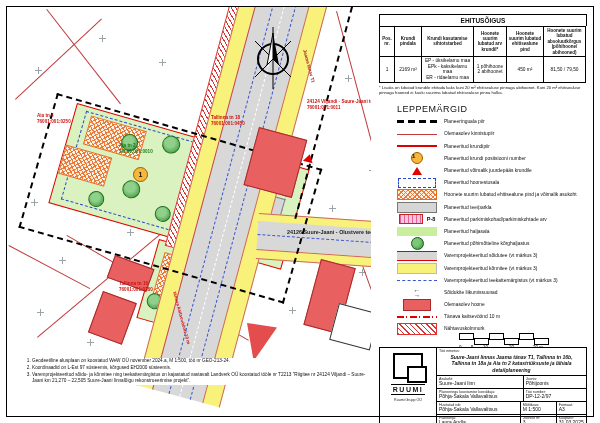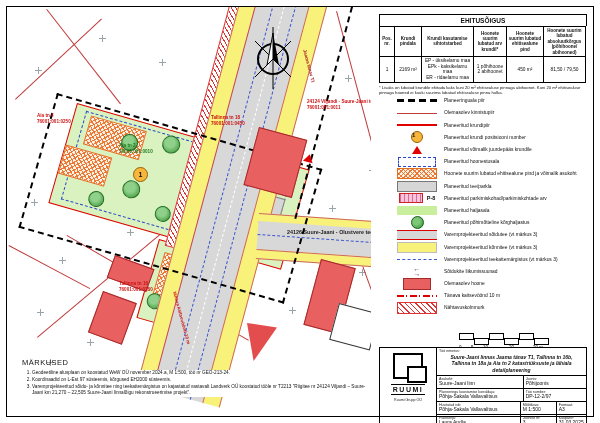--- a/index.html
+++ b/index.html
@@ -282,20 +282,21 @@
               <td>1 põhihoone
 2 abihoonet</td>
               <td>450 m²</td>
               <td>81,50 / 79,50</td>
             </tr>
           </tbody>
       </table>
     </div>
     <div class="eo-foot">* Lisaks on lubatud krundile ehitada kaks kuni 20 m² ehitisealuse pinnaga abihoonet. Kuni 20 m² ehitisealuse pinnaga hooned ei kuulu suurima lubatud ehitisealuse pinna hulka.</div>
 
+    <h2 class="leg-title">LEPPEMÄRGID</h2>
     <div id="legend-items">
         <div class="leg-row">
           <span class="sw sw-plan-boundary">
             <i></i>
           </span>
           <span class="leg-label">Planeeringuala piir</span>
         </div>
         <div class="leg-row">
           <span class="sw sw-existing-boundary">
             <i></i>
@@ -479,21 +480,20 @@
           <div class="tb-cell" style="flex:.45;">
               <div class="tb-lab">Kuupäev:</div>
               <div class="tb-val">31.03.2025</div>
             </div>
         </div>
       </div>
     </div>
   </div>
 
   <div class="notes">
-    <h3>MÄRKUSED</h3>
     <ol id="notes-list">
         <li>Geodeetiline alusplaan on koostatud WeW OÜ november 2024.a, M 1:500, töö nr GEO-213-24.</li>
         <li>Koordinaadid on L-Est 97 süsteemis, kõrgused EH2000 süsteemis.</li>
         <li>Varemprojekteeritud sõidu- ja kõnnitee ning teekattemärgistus on kajastatud vastavalt Landverk OÜ koostatud tööle nr T2213 "Riigitee nr 24124 Viljandi – Suure-Jaani km 21,270 – 22,505 Suure-Jaani linnalõigu rekonstrueerimise projekt".</li>
       </ol>
   </div>
 
   <div class="frame"></div>
 </div>
 

